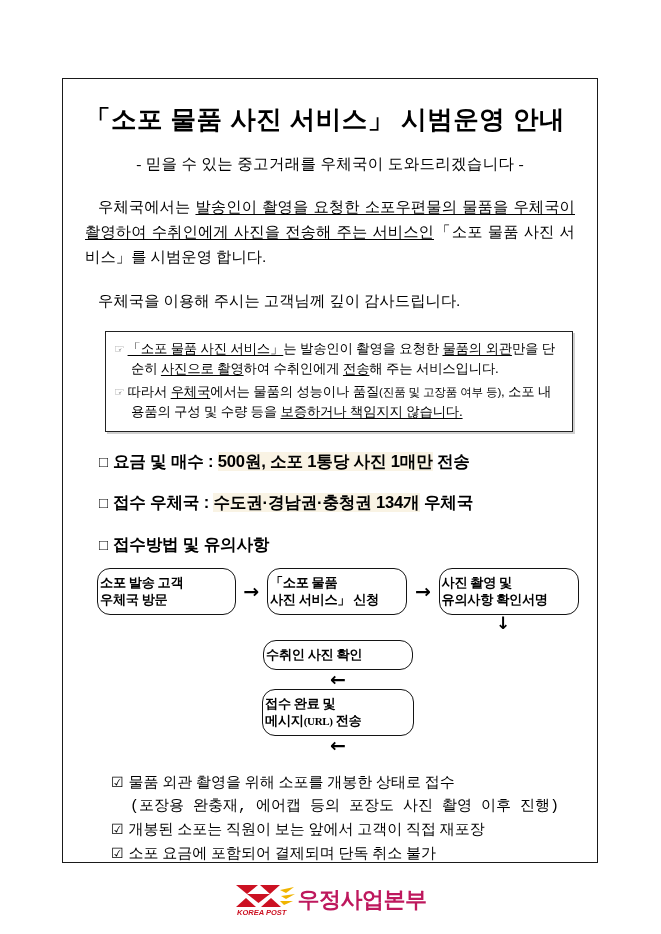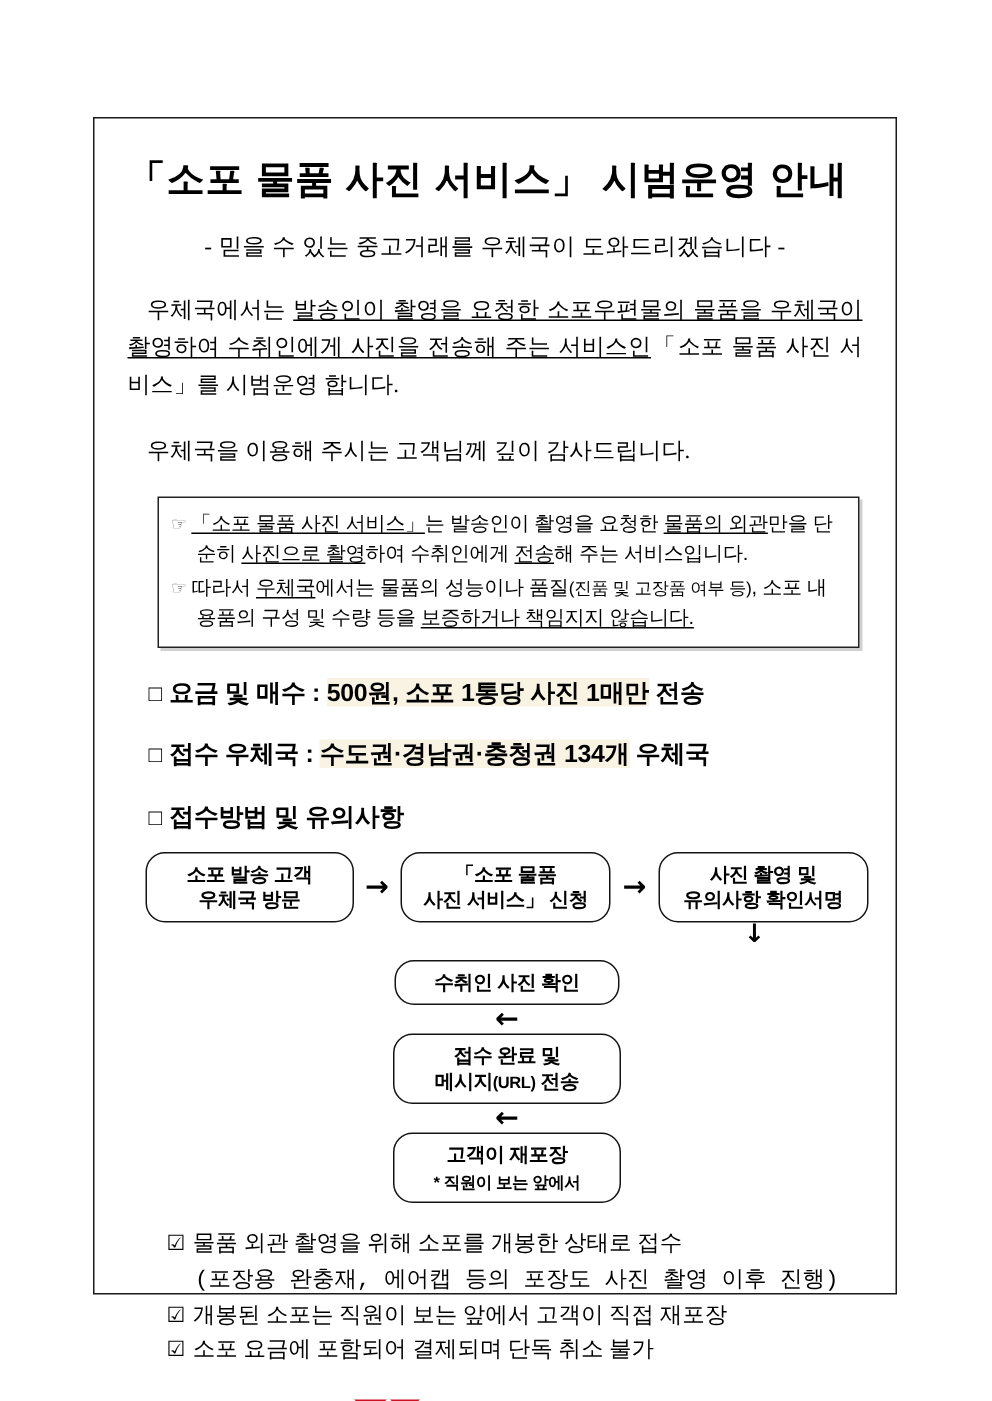--- a/index.html
+++ b/index.html
@@ -117,22 +117,22 @@
   }
   .flow-row {
     display: flex;
     align-items: center;
     justify-content: flex-start;
   }
   .flow-row.r2 { margin-top: 10px; flex-direction: column; }
   .fbox {
     border: 1.7px solid #141414;
     border-radius: 13px;
-    text-align: center;
-    font-family: Liberation Sans, sans-serif;
+    text-align: left;
+    font-family: Liberation Serif, serif;
     font-weight: bold;
     font-size: 13.2px;
     line-height: 1.34;
     padding: 5px 2px 5px 2px;
     box-sizing: border-box;
     letter-spacing: -0.3px;
     background: #ffffff;
     white-space: pre;
   }
   .fbox.w1 { width: 150px; }
@@ -255,21 +255,20 @@
 
       <div class="down-arrow-wrap">
         <div class="down-arrow">↓</div>
       </div>
 
       <div class="flow-row r2">
         <div class="fbox w1"><span>수취인 사진 확인</span></div>
         <div class="arrow">←</div>
         <div class="fbox w2"><span>접수 완료 및</span><br><span>메시지</span><span class="note-small">(URL)</span><span> 전송</span></div>
         <div class="arrow">←</div>
-        <div class="fbox w3"><span>고객이 재포장</span><br><span class="note-small">* 직원이 보는 앞에서</span></div>
       </div>
     </div>
 
     <div class="checklist">
       <div class="check-line"><span class="cb">☑</span><span>물품 외관 촬영을 위해 소포를 개봉한 상태로 접수</span></div>
       <div class="check-sub">(포장용 완충재, 에어캡 등의 포장도 사진 촬영 이후 진행)</div>
       <div class="check-line"><span class="cb">☑</span><span>개봉된 소포는 직원이 보는 앞에서 고객이 직접 재포장</span></div>
       <div class="check-line"><span class="cb">☑</span><span>소포 요금에 포함되어 결제되며 단독 취소 불가</span></div>
     </div>
 

